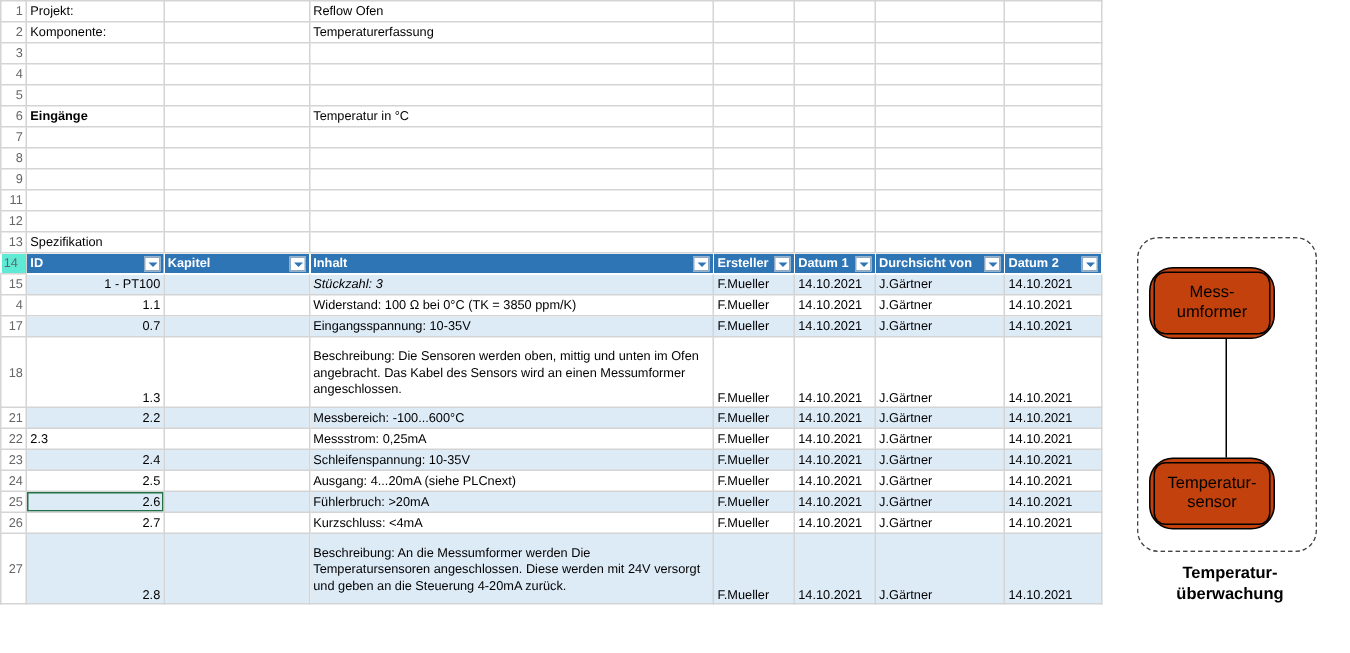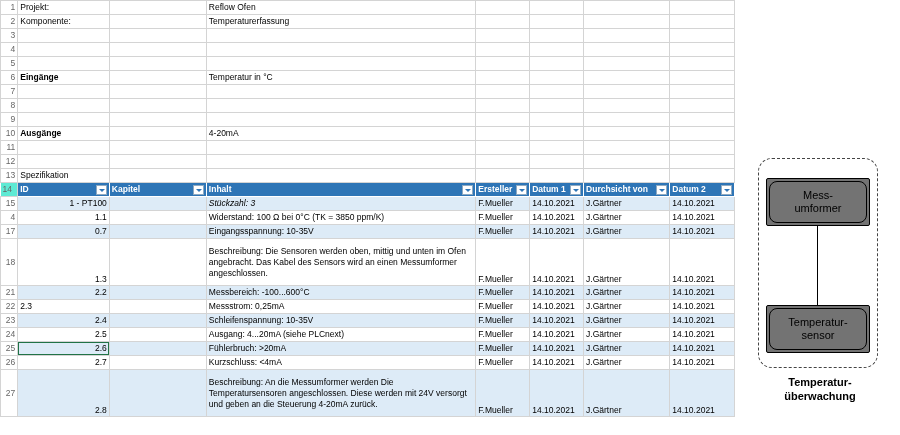--- a/index.html
+++ b/index.html
@@ -137,27 +137,27 @@
     left: 18px;
     top: 158px;
     width: 120px;
     height: 210px;
     border: 1px dashed #444444;
     border-radius: 14px;
     box-sizing: border-box;
   }
   .dblbox {
     position: absolute;
-    width: 104px;
+    width: 84px;
     height: 48px;
     left: 26px;
     border: 1px solid #000000;
-    border-radius: 2px;
+    border-radius: 16px;
     box-sizing: border-box;
-    background: #737373;
+    background: #c2410c;
   }
   .dblbox .inner {
     position: absolute;
     left: 2px; top: 2px; right: 2px; bottom: 2px;
     border: 1px solid #000000;
     border-radius: 8px;
     display: flex;
     align-items: center;
     justify-content: center;
     text-align: center;
@@ -293,30 +293,20 @@
         <td class="rowhdr">9</td>
         <td></td>
             <td></td>
             <td></td>
             <td></td>
             <td></td>
             <td></td>
             <td></td>
       </tr>
 
-      <tr>
-        <td class="rowhdr">10</td>
-        <td class="bold">Ausgänge</td>
-        <td></td>
-        <td>4-20mA</td>
-        <td></td>
-            <td></td>
-            <td></td>
-            <td></td>
-      </tr>
 
       <tr>
         <td class="rowhdr">11</td>
         <td></td>
             <td></td>
             <td></td>
             <td></td>
             <td></td>
             <td></td>
             <td></td>

